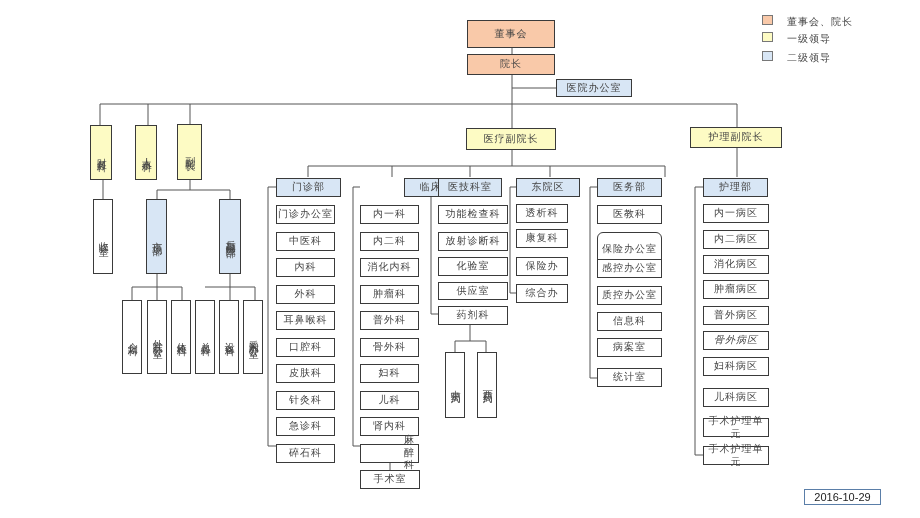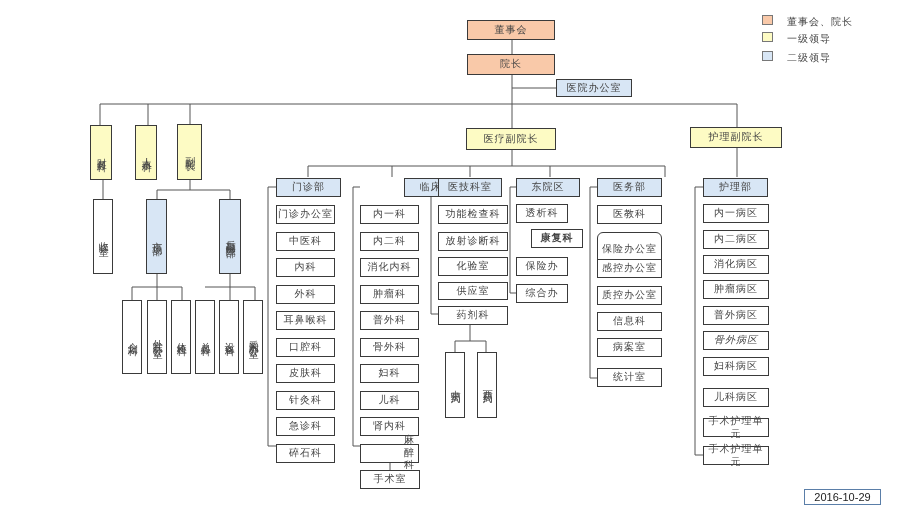--- a/index.html
+++ b/index.html
@@ -69,21 +69,21 @@
 
     <path d="M516 187 H510 V293 H516"></path>
 
     <path d="M597 187 H590 V378 H597"></path>
 
     <path d="M737 148 V177"></path>
     <path d="M703 187 H695 V455 H703"></path>
   </g>
 </svg>
 
-<div class="box top" style="left:467px;top:20px;width:88px;height:20px;">董事会</div>
+<div class="box top" style="left:467px;top:20px;width:88px;height:28px;">董事会</div>
 <div class="box top" style="left:467px;top:54px;width:88px;height:21px;">院长</div>
 <div class="box l2" style="left:556px;top:79px;width:76px;height:18px;">医院办公室</div>
 
 <div class="box l1 vert" style="left:90px;top:125px;width:22px;height:55px;">财务科</div>
 <div class="box l1 vert" style="left:135px;top:125px;width:22px;height:55px;">人事科</div>
 <div class="box l1 vert" style="left:177px;top:124px;width:25px;height:56px;">副院长</div>
 
 <div class="box vert" style="left:93px;top:199px;width:20px;height:75px;">收款室</div>
 <div class="box l2 vert" style="left:146px;top:199px;width:21px;height:75px;">市场部</div>
 <div class="box l2 vert" style="left:219px;top:199px;width:22px;height:75px;">后勤保障部</div>
@@ -128,21 +128,21 @@
     <div class="box l2" style="left: 438px; top: 178px; width: 64px; height: 19px;">医技科室</div>
     <div class="box" style="left: 438px; top: 205px; width: 70px; height: 19px;">功能检查科</div>
     <div class="box" style="left: 438px; top: 232px; width: 70px; height: 19px;">放射诊断科</div>
     <div class="box" style="left: 438px; top: 257px; width: 70px; height: 19px;">化验室</div>
     <div class="box" style="left: 438px; top: 282px; width: 70px; height: 18px;">供应室</div>
     <div class="box" style="left: 438px; top: 306px; width: 70px; height: 19px;">药剂科</div>
   </div>
 <div id="col-east">
     <div class="box l2" style="left: 516px; top: 178px; width: 64px; height: 19px;">东院区</div>
     <div class="box" style="left: 516px; top: 204px; width: 52px; height: 19px;">透析科</div>
-    <div class="box" style="left: 531px; top: 229px; width: 52px; height: 19px; font-weight: bold;">康复科</div>
+    <div class="box" style="left: 516px; top: 229px; width: 52px; height: 19px;">康复科</div>
     <div class="box" style="left: 516px; top: 257px; width: 52px; height: 19px;">保险办</div>
     <div class="box" style="left: 516px; top: 284px; width: 52px; height: 19px;">综合办</div>
   </div>
 <div id="col-medaffairs">
     <div class="box l2" style="left: 597px; top: 178px; width: 65px; height: 19px;">医务部</div>
     <div class="box" style="left: 597px; top: 205px; width: 65px; height: 19px;">医教科</div>
     <div class="box" style="left: 597px; top: 232px; width: 65px; height: 35px; border-radius: 6px;">保险办公室</div>
     <div class="box" style="left: 597px; top: 259px; width: 65px; height: 19px;">感控办公室</div>
     <div class="box" style="left: 597px; top: 286px; width: 65px; height: 19px;">质控办公室</div>
     <div class="box" style="left: 597px; top: 312px; width: 65px; height: 19px;">信息科</div>

